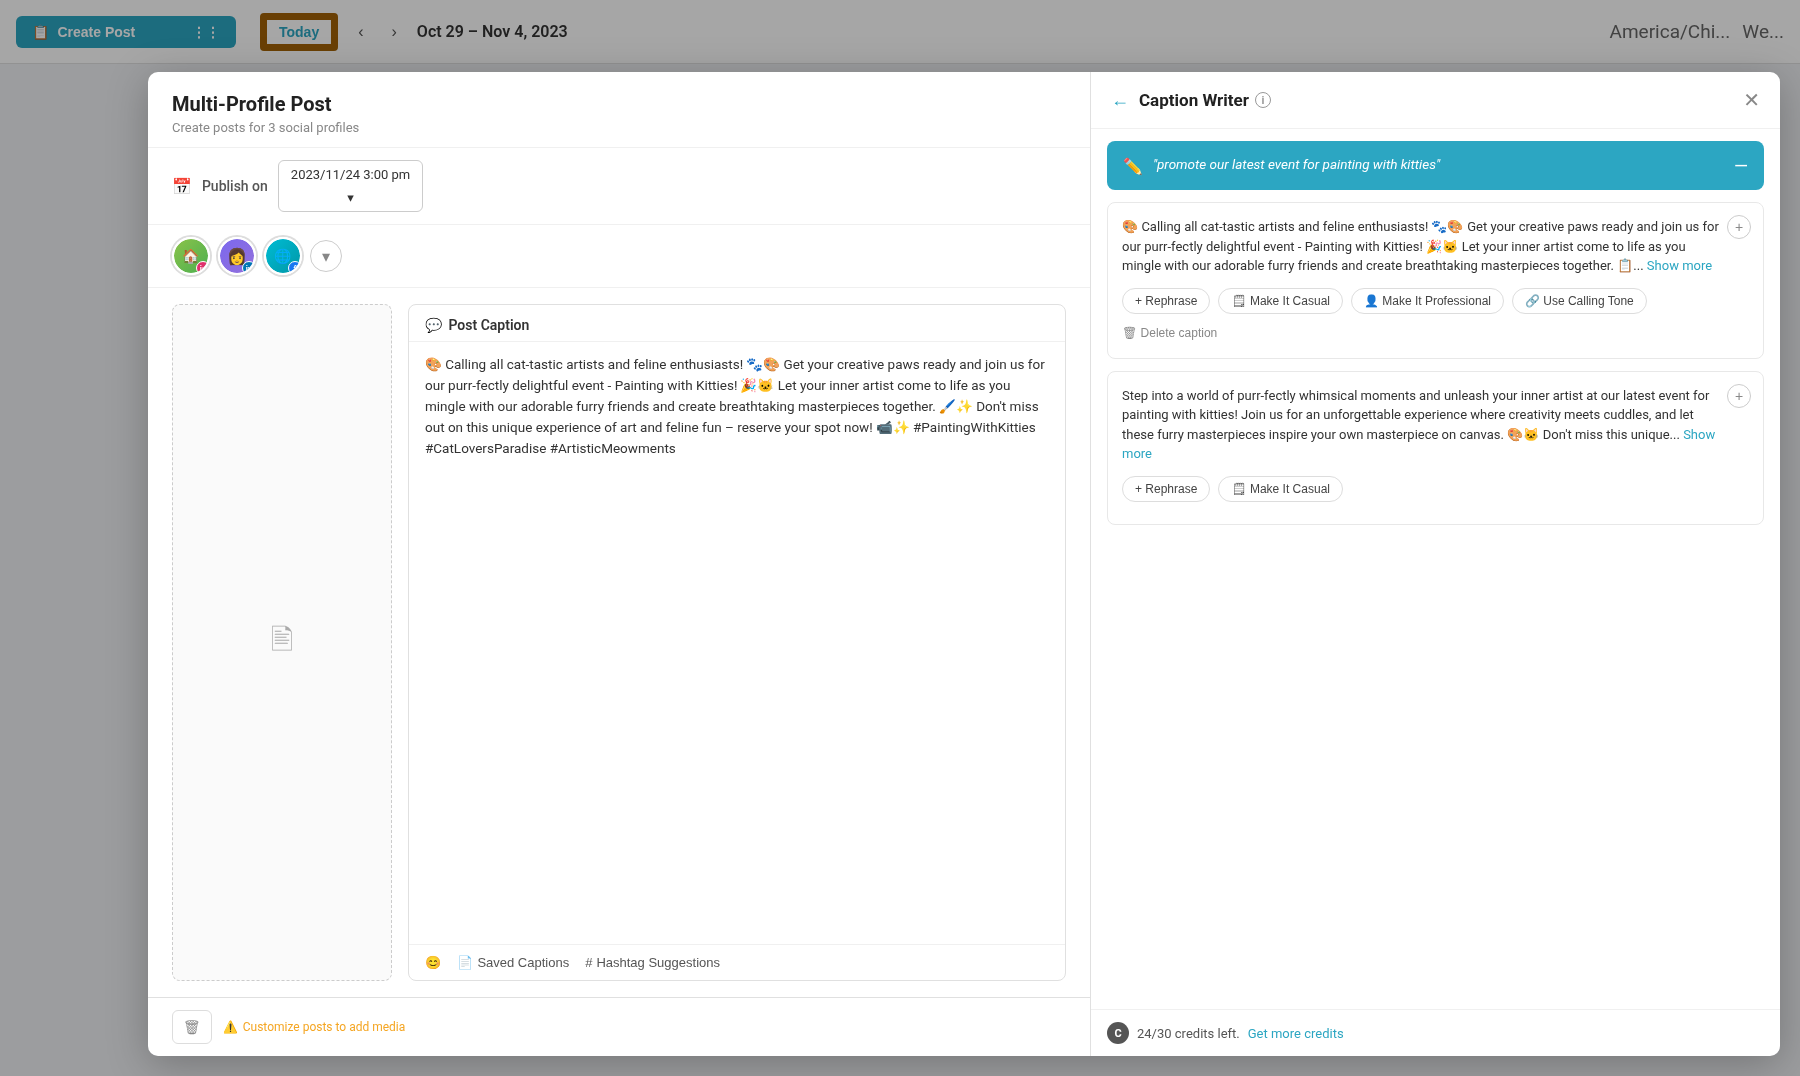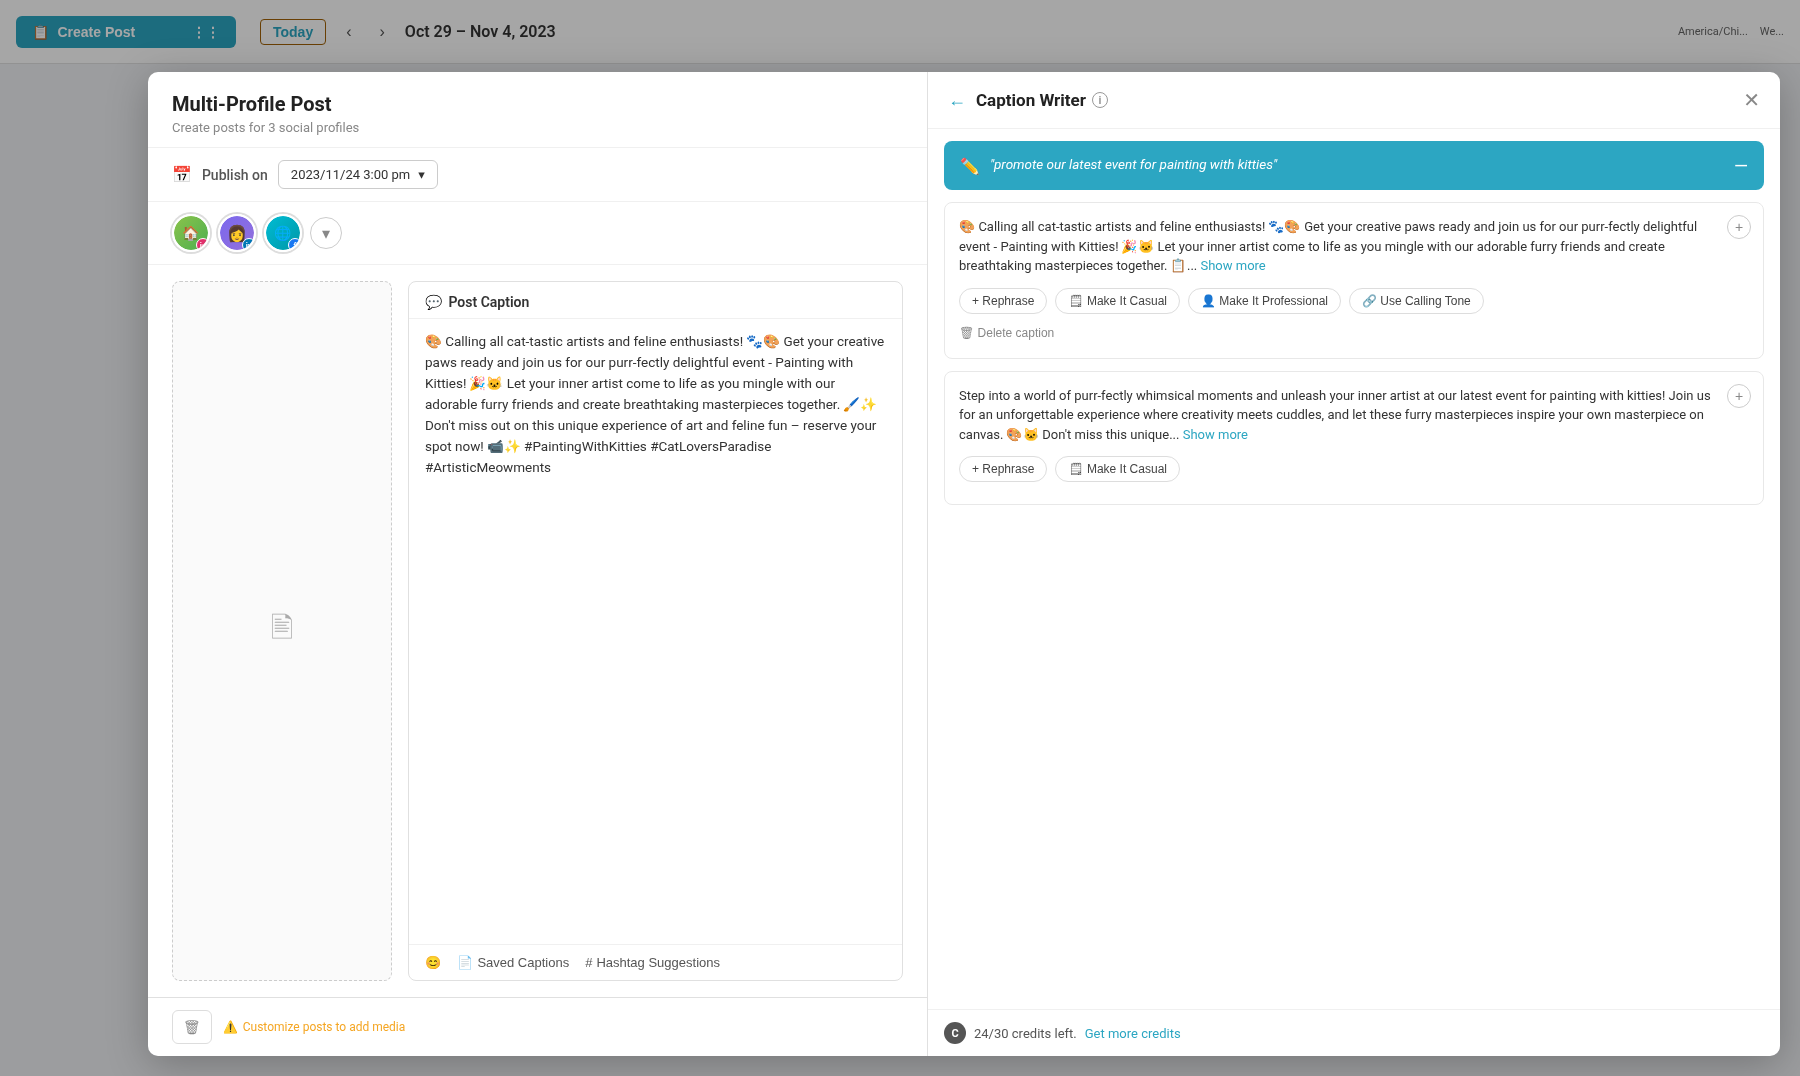--- a/index.html
+++ b/index.html
@@ -50,21 +50,21 @@
     .top-bar-center {
       flex: 1;
       display: flex;
       align-items: center;
       gap: 12px;
       margin-left: 24px;
     }
 
     .today-btn {
       background: none;
-      border: 1px solid #a16207;
+      border: 7px solid #a16207;
       border-radius: 4px;
       padding: 4px 12px;
       font-size: 14px;
       color: #2ca6c2;
       cursor: pointer;
       font-weight: 600;
     }
 
     .nav-arrow {
       background: none;
@@ -78,21 +78,21 @@
     .date-range {
       font-size: 16px;
       font-weight: 600;
       color: #333;
     }
 
     .top-bar-right {
       display: flex;
       align-items: center;
       gap: 12px;
-      font-size: 11px;
+      font-size: 19px;
       color: #666;
     }
 
     
     .overlay {
       position: absolute;
       top: 0; left: 0; right: 0; bottom: 0;
       background: rgba(0,0,0,0.35);
       z-index: 10;
     }
@@ -107,21 +107,21 @@
       display: flex;
       z-index: 20;
       border-radius: 10px;
       overflow: hidden;
       box-shadow: 0 8px 40px rgba(0,0,0,0.25);
     }
 
     
     .left-panel {
       background: #fff;
-      width: 780px;
+      width: 943px;
       flex-shrink: 0;
       display: flex;
       flex-direction: column;
       border-right: 1px solid #e0e0e0;
     }
 
     .left-panel-header {
       padding: 20px 24px 12px;
       border-bottom: 1px solid #f0f0f0;
     }
@@ -161,20 +161,21 @@
       background: #fff;
       border: 1px solid #ccc;
       border-radius: 6px;
       padding: 6px 12px;
       font-size: 13px;
       color: #333;
       display: flex;
       align-items: center;
       gap: 8px;
       cursor: pointer;
+      flex-direction: column;
     }
 
     .profiles-row {
       display: flex;
       align-items: center;
       gap: 8px;
       padding: 12px 24px;
       border-bottom: 1px solid #f0f0f0;
     }
 

